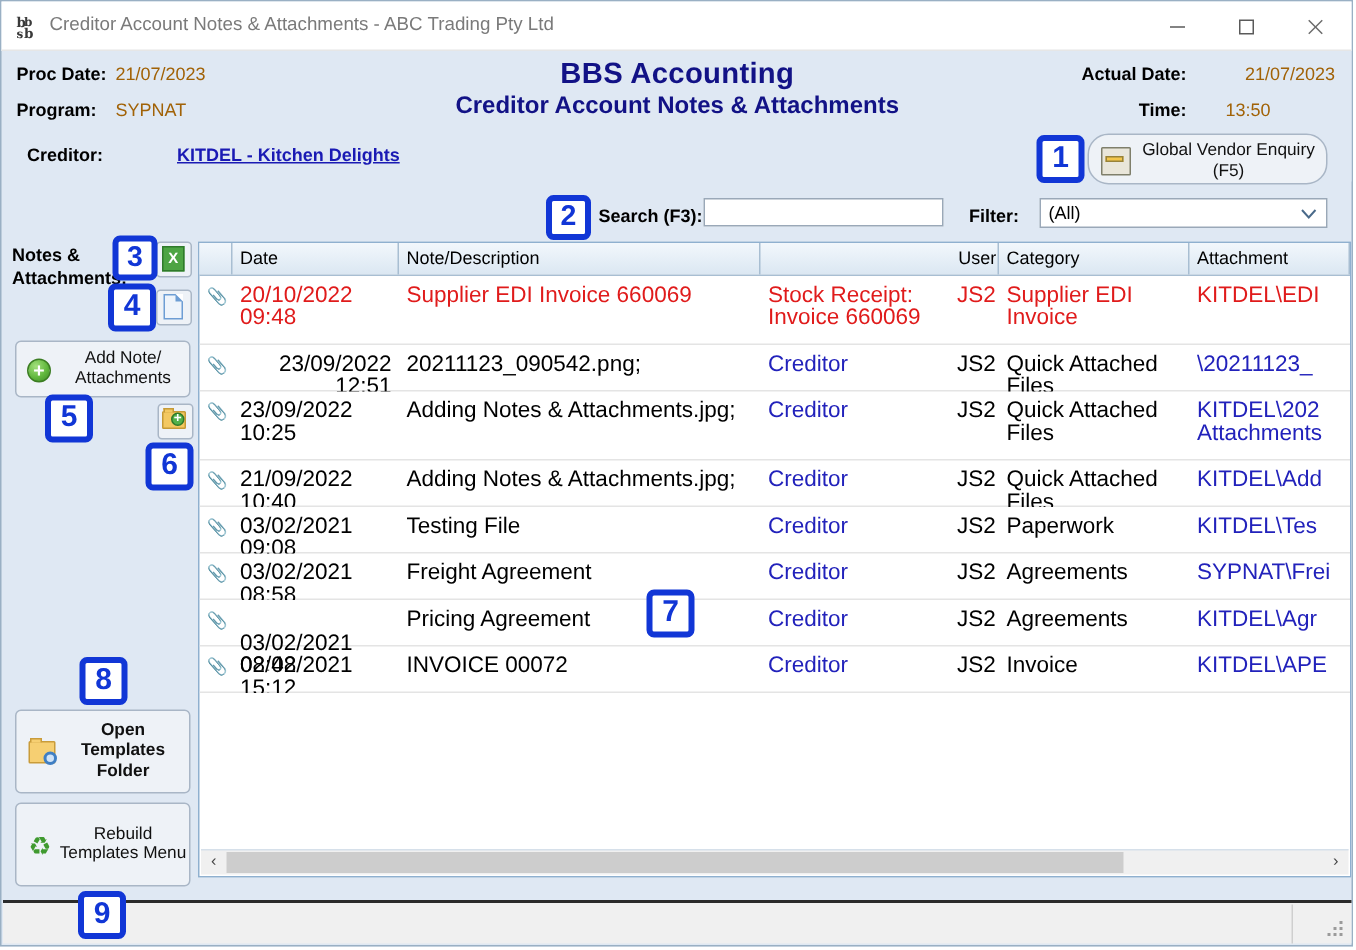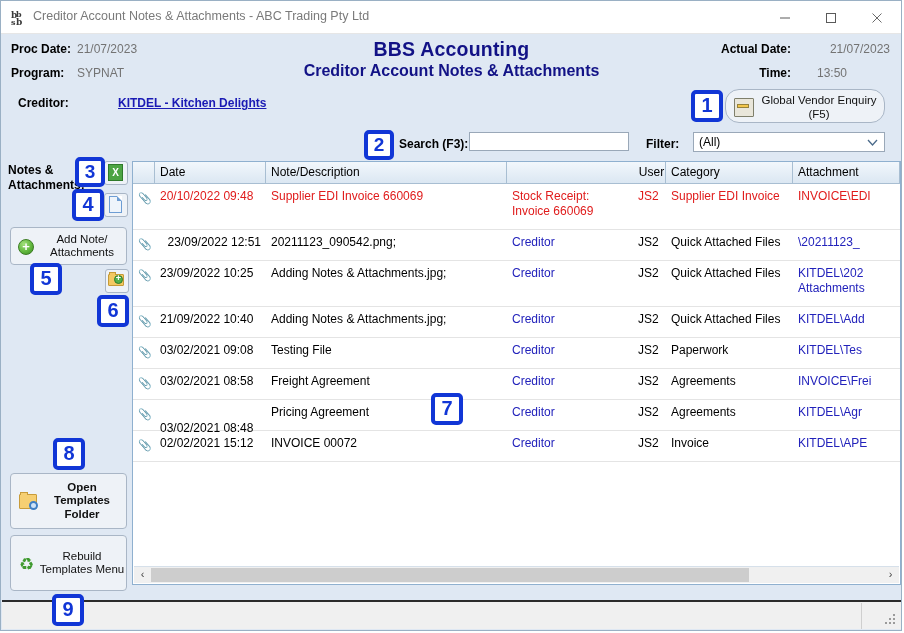--- a/index.html
+++ b/index.html
@@ -48,21 +48,21 @@
   .win-max{right:47px;}
   .win-close{right:1px;}
   .win-btn svg{vertical-align:middle;}
 
   
   .headband{
     position:absolute;left:1px;top:33px;width:899px;height:87px;
     background:#dfe8f3;
   }
   .lbl{font-weight:bold;font-size:12px;color:#000;}
-  .val{font-size:12px;color:#737373;}
+  .val{font-size:12px;color:#a16207;}
   #proc-lbl{position:absolute;left:9px;top:8px;}
   #proc-val{position:absolute;left:75px;top:8px;}
   #prog-lbl{position:absolute;left:9px;top:32px;}
   #prog-val{position:absolute;left:75px;top:32px;}
   #cred-lbl{position:absolute;left:16px;top:62px;}
   #cred-link{
     position:absolute;left:116px;top:62px;
     color:#1a1ab4;text-decoration:underline;font-weight:bold;font-size:12px;
     cursor:pointer;
   }
@@ -221,21 +221,21 @@
     position:absolute;left:0;top:22px;width:767px;height:378px;
     overflow:hidden;
   }
   .row{
     position:relative;width:767px;
     border-bottom:1px solid #e4e4e4;
     box-sizing:border-box;
   }
   .cell{
     position:absolute;top:0;
-    font-size:12px;line-height:15px;
+    font-size:15px;line-height:15px;
     padding:5px 5px 0 5px;box-sizing:border-box;
     overflow:hidden;white-space:pre-line;
   }
   .row.red .cell{color:#e01b1b;}
   .row.norm .c-link{color:#2222bb;}
   .clip-ico{
     position:absolute;left:5px;top:7px;width:11px;height:15px;
     color:#8a8a8a;font-size:13px;line-height:15px;
   }
   
@@ -399,21 +399,21 @@
       </div>
     <div class="rows" id="grid-rows">
         <div class="row red" style="height: 46px;">
           <span class="clip-ico" style="font-size: 11px;">📎</span>
           <div class="cell" style="left: 22px; width: 111px; height: 46px;">20/10/2022 09:48</div>
           <div class="cell" style="left: 133px; width: 241px; height: 46px;">Supplier EDI Invoice 660069</div>
           <div class="cell c-link" style="left: 374px; width: 126px; height: 46px;">Stock Receipt:
 Invoice 660069</div>
           <div class="cell" style="left: 500px; width: 33px; height: 46px;">JS2</div>
           <div class="cell" style="left: 533px; width: 127px; height: 46px;">Supplier EDI Invoice</div>
-          <div class="cell c-link" style="left: 660px; width: 107px; height: 46px;">INVOICE\EDI</div>
+          <div class="cell c-link" style="left: 660px; width: 107px; height: 46px;">KITDEL\EDI</div>
         </div>
         <div class="row norm" style="height: 31px;">
           <span class="clip-ico" style="font-size: 11px;">📎</span>
           <div class="cell" style="left: 22px; width: 111px; height: 31px; text-align: right;">23/09/2022 12:51</div>
           <div class="cell" style="left: 133px; width: 241px; height: 31px;">20211123_090542.png;</div>
           <div class="cell c-link" style="left: 374px; width: 126px; height: 31px;">Creditor</div>
           <div class="cell" style="left: 500px; width: 33px; height: 31px;">JS2</div>
           <div class="cell" style="left: 533px; width: 127px; height: 31px;">Quick Attached Files</div>
           <div class="cell c-link" style="left: 660px; width: 107px; height: 31px;">\20211123_</div>
         </div>
@@ -445,21 +445,21 @@
           <div class="cell" style="left: 533px; width: 127px; height: 31px;">Paperwork</div>
           <div class="cell c-link" style="left: 660px; width: 107px; height: 31px;">KITDEL\Tes</div>
         </div>
         <div class="row norm" style="height: 31px;">
           <span class="clip-ico" style="font-size: 11px;">📎</span>
           <div class="cell" style="left: 22px; width: 111px; height: 31px;">03/02/2021 08:58</div>
           <div class="cell" style="left: 133px; width: 241px; height: 31px;">Freight Agreement</div>
           <div class="cell c-link" style="left: 374px; width: 126px; height: 31px;">Creditor</div>
           <div class="cell" style="left: 500px; width: 33px; height: 31px;">JS2</div>
           <div class="cell" style="left: 533px; width: 127px; height: 31px;">Agreements</div>
-          <div class="cell c-link" style="left: 660px; width: 107px; height: 31px;">INVOICE\Frei</div>
+          <div class="cell c-link" style="left: 660px; width: 107px; height: 31px;">SYPNAT\Frei</div>
         </div>
         <div class="row norm" style="height: 31px;">
           <span class="clip-ico" style="font-size: 11px;">📎</span>
           <div class="cell" style="left: 22px; width: 111px; height: 31px; margin-top: 16px;">03/02/2021 08:48</div>
           <div class="cell" style="left: 133px; width: 241px; height: 31px;">Pricing Agreement</div>
           <div class="cell c-link" style="left: 374px; width: 126px; height: 31px;">Creditor</div>
           <div class="cell" style="left: 500px; width: 33px; height: 31px;">JS2</div>
           <div class="cell" style="left: 533px; width: 127px; height: 31px;">Agreements</div>
           <div class="cell c-link" style="left: 660px; width: 107px; height: 31px;">KITDEL\Agr</div>
         </div>

